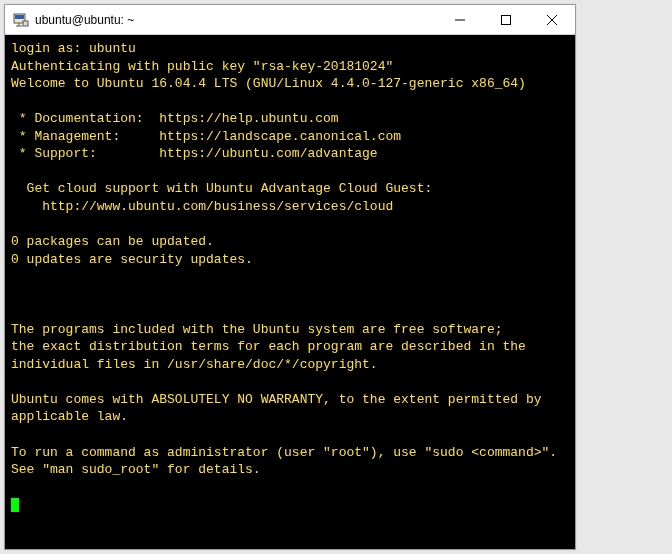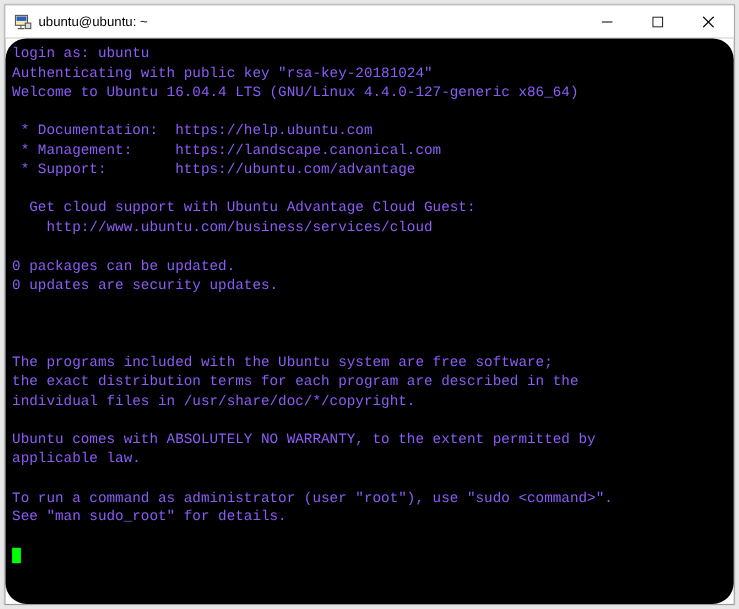--- a/index.html
+++ b/index.html
@@ -6,21 +6,21 @@
   body {
     background: #e8e8e8;
     font-family: "Segoe UI", Tahoma, sans-serif;
     font-size: 12px;
     display: flex;
     justify-content: flex-start;
     align-items: flex-start;
     padding: 4px;
   }
   .window {
-    width: 664px;
+    width: 572px;
     height: 546px;
     background: #fff;
     border: 1px solid #9a9a9a;
     display: flex;
     flex-direction: column;
     box-shadow: 0 0 2px rgba(0,0,0,0.1);
   }
   .titlebar {
     height: 30px;
     background: #ffffff;
@@ -45,28 +45,27 @@
     align-items: center;
     justify-content: center;
     font-family: "Segoe UI", sans-serif;
     font-size: 11px;
     color: #000;
   }
   .ctl svg { display: block; }
   .terminal {
     flex: 1;
     background: #000;
-    color: #8b5cf6;
+    color: #fde047;
     font-family: "Courier New", monospace;
     font-size: 13px;
     line-height: 1.35;
     padding: 5px 6px;
     white-space: pre;
     overflow: hidden;
-    border-radius: 19px;
   }
   .cursor {
     display: inline-block;
     width: 8px;
     height: 14px;
     background: #00ff00;
     vertical-align: text-bottom;
   }
   .putty-icon {
     width: 16px;

